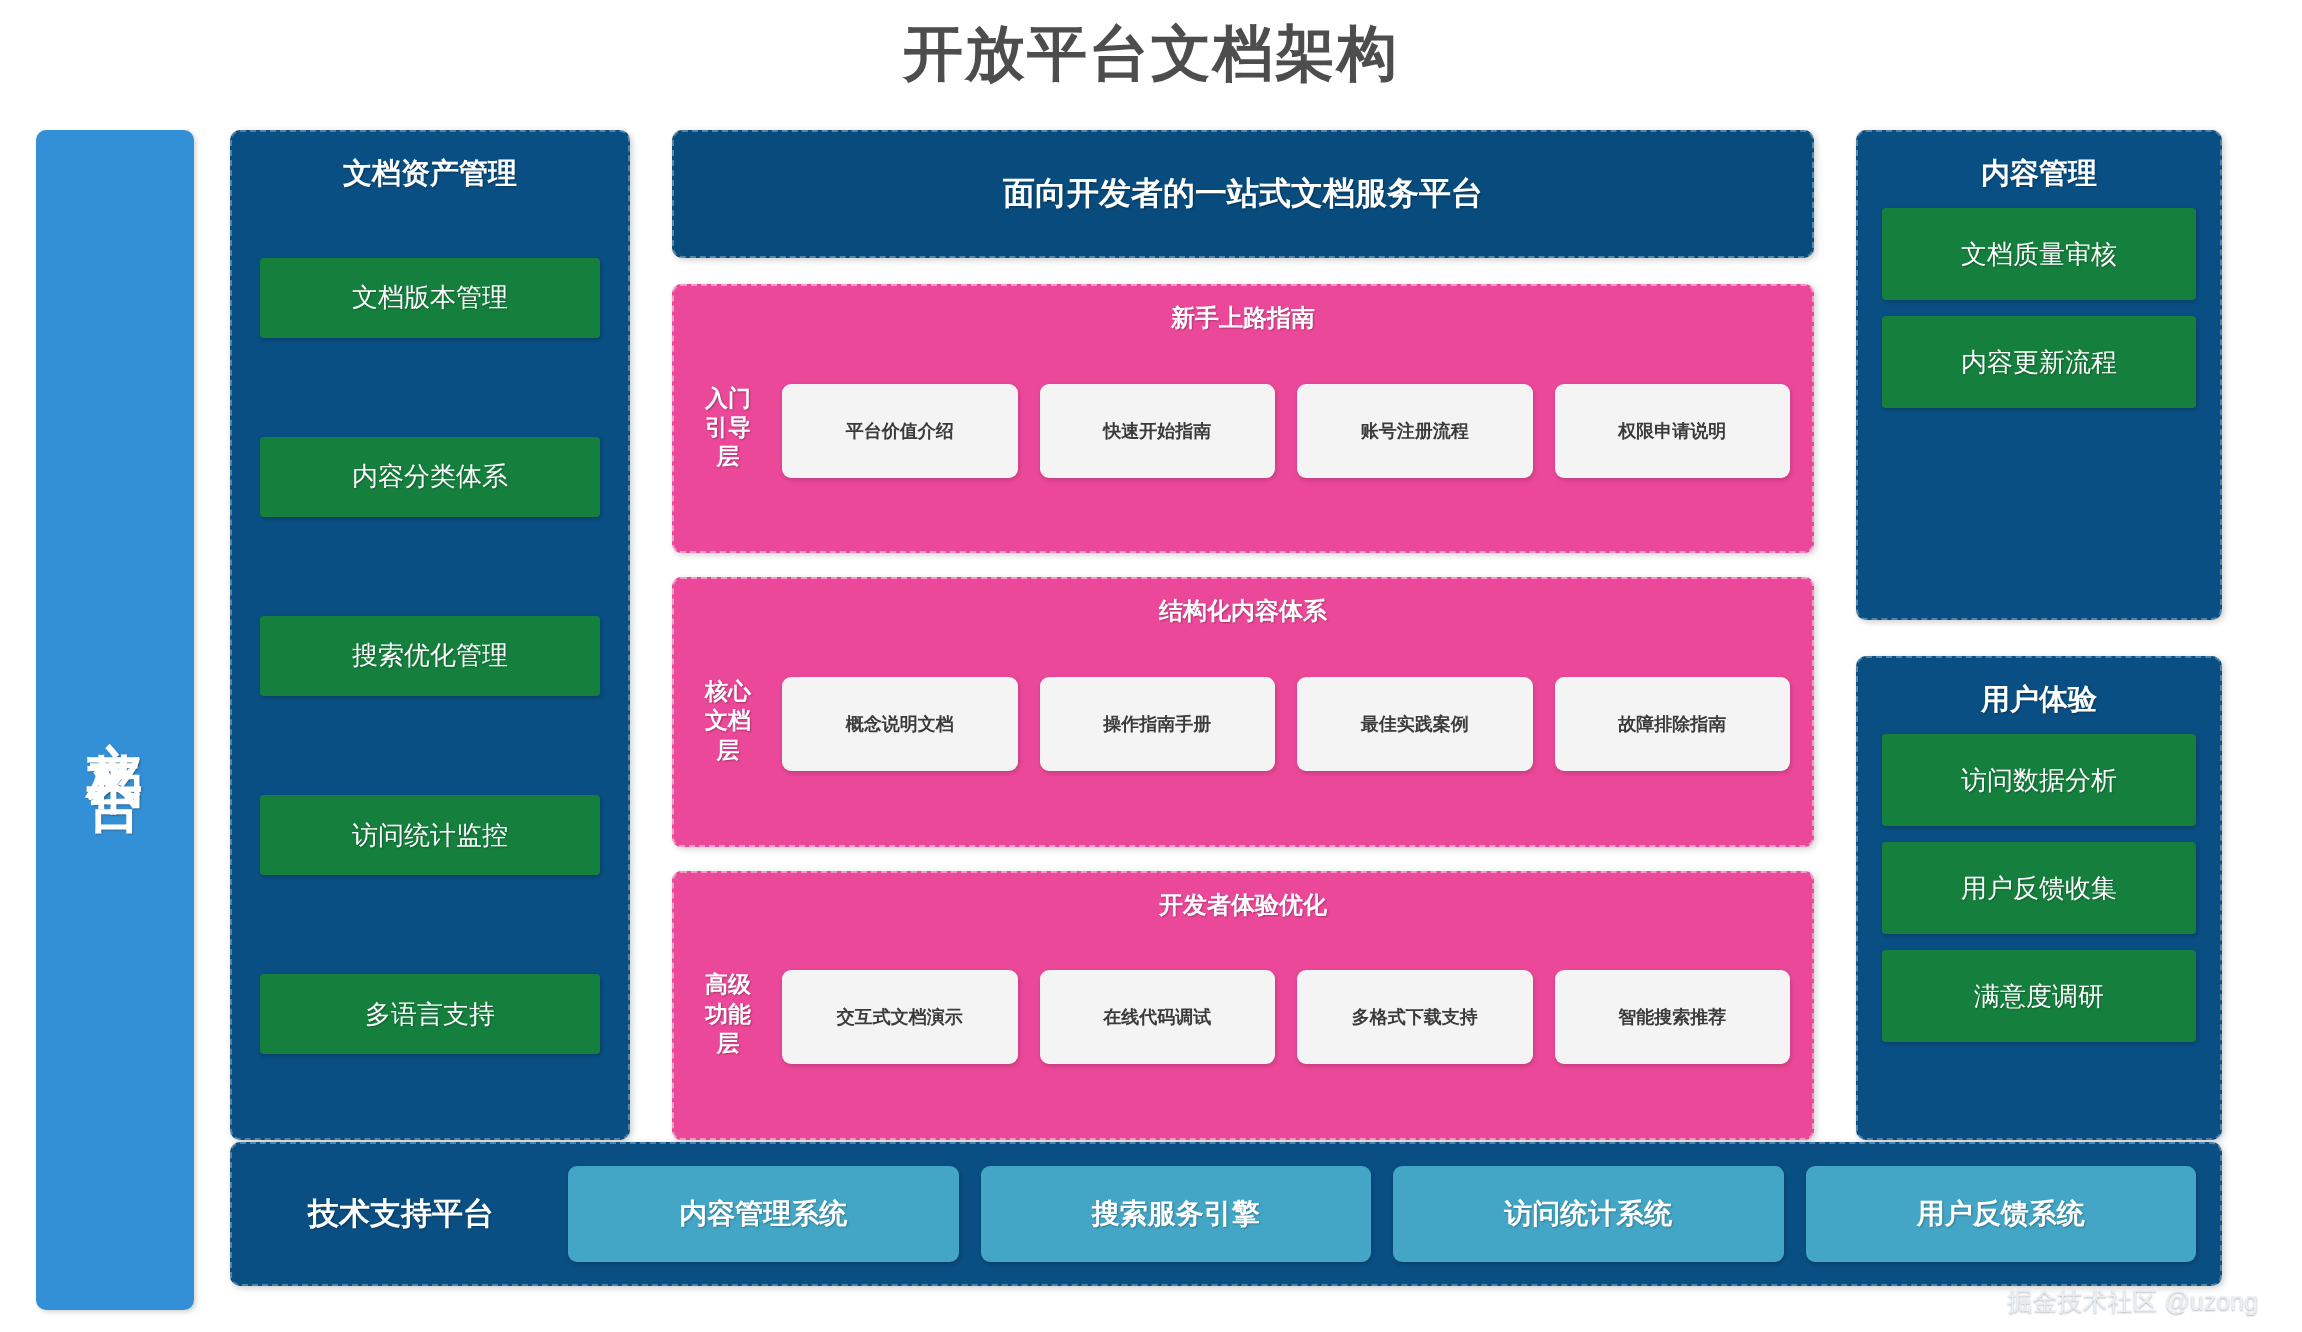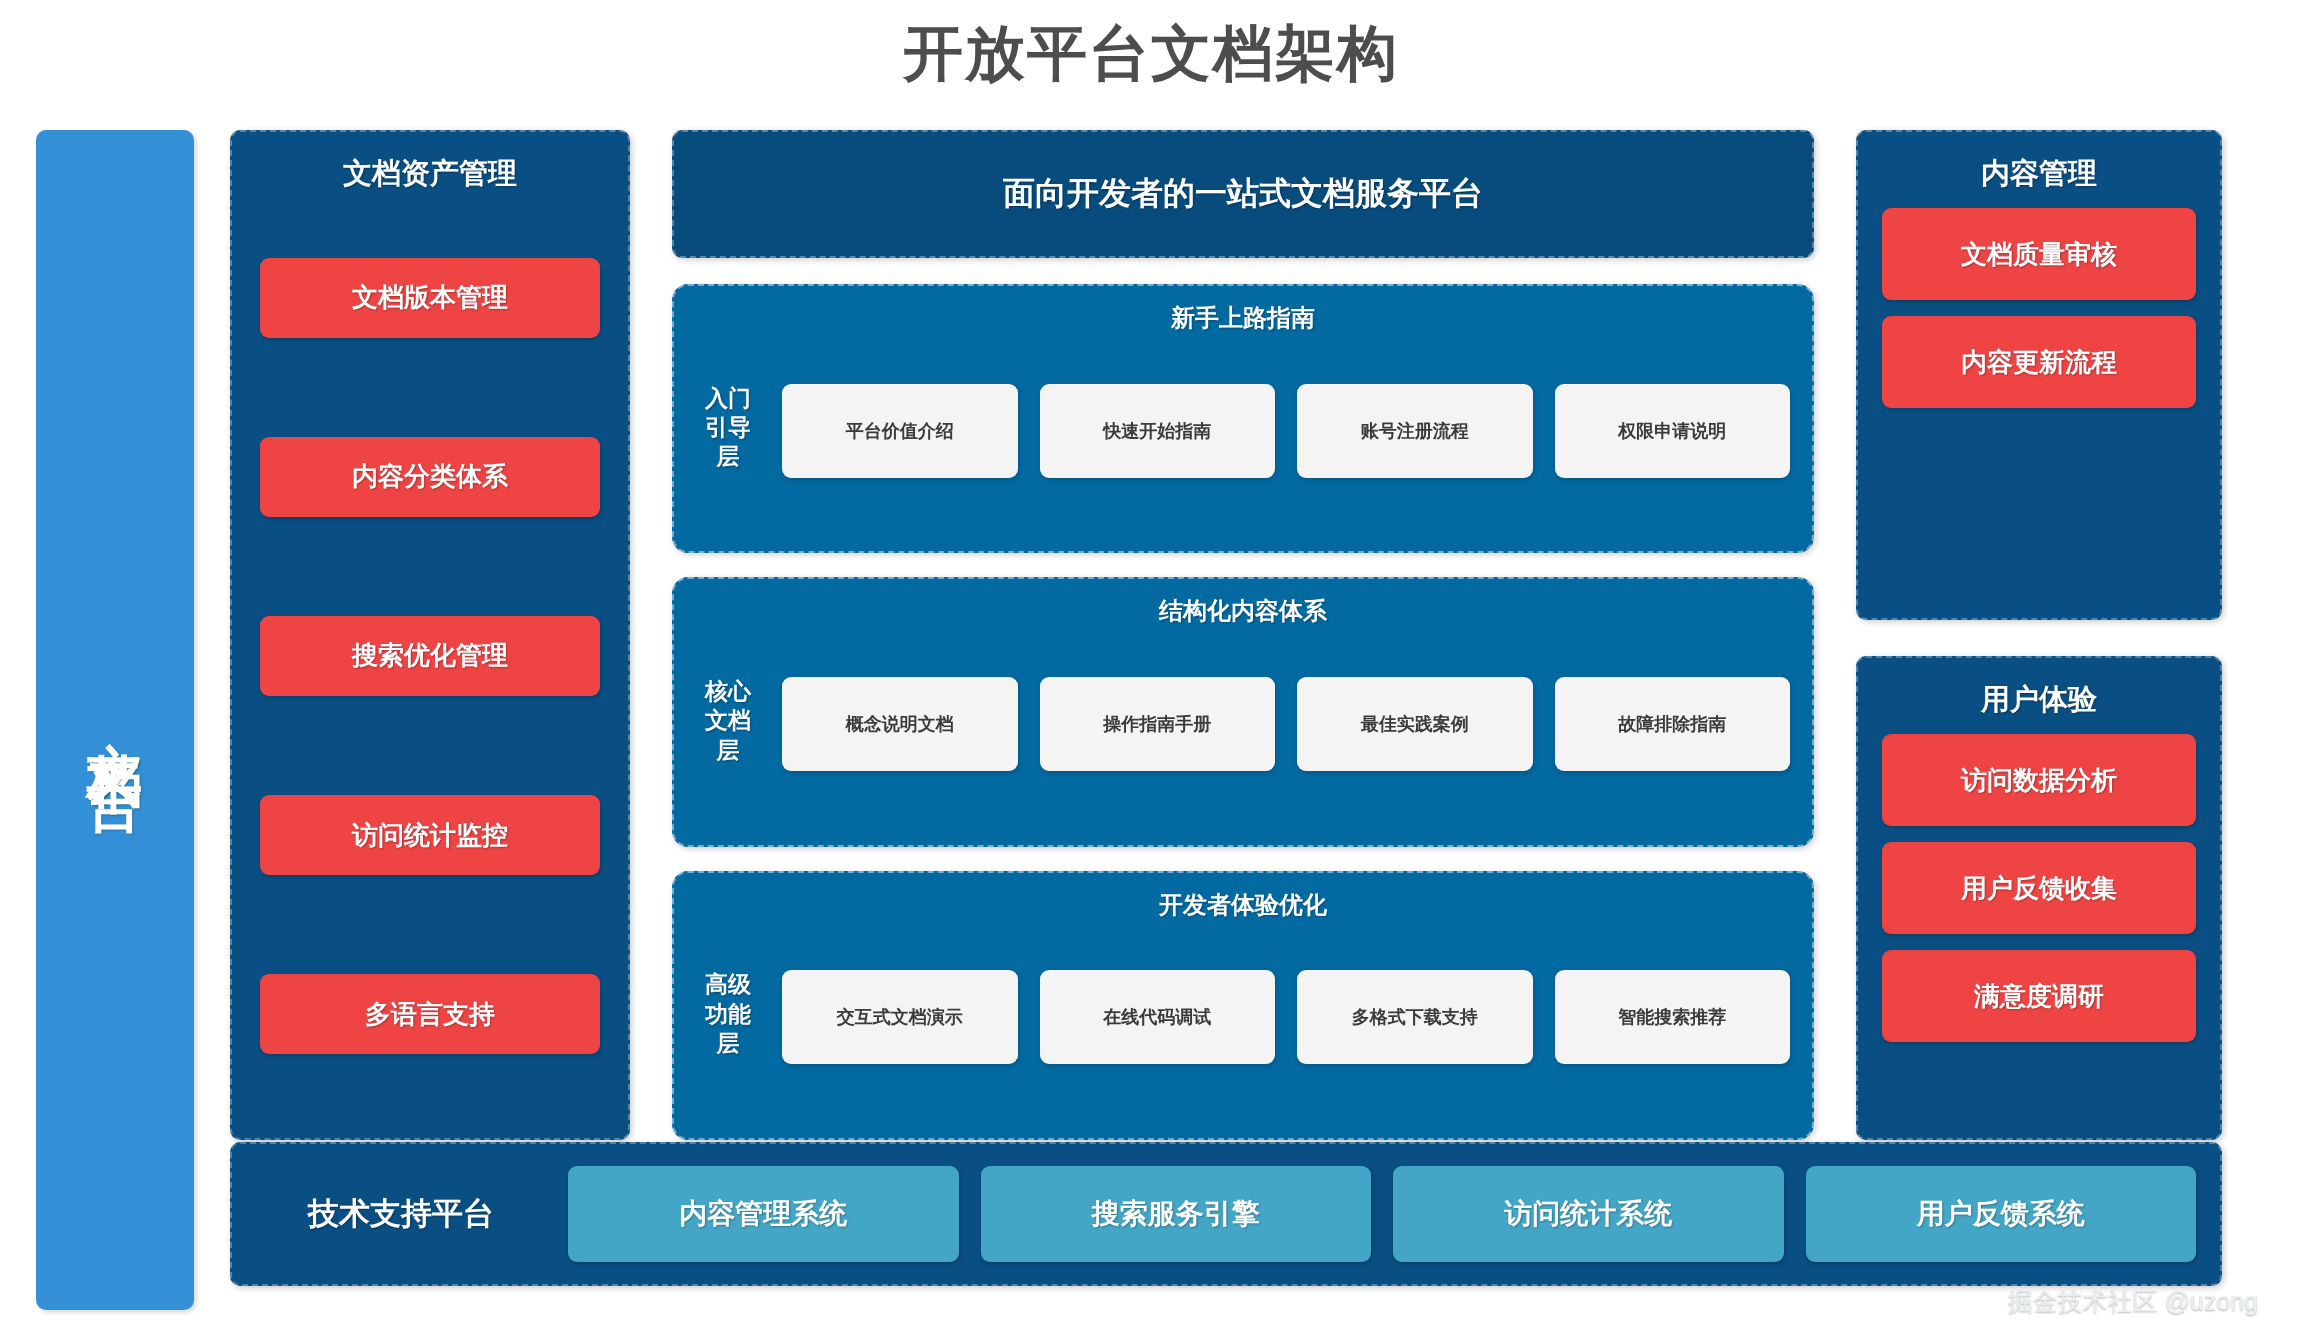--- a/index.html
+++ b/index.html
@@ -63,24 +63,24 @@
     text-shadow: 1px 1px 2px rgba(0,0,0,0.3);
     flex: 0 0 auto;
   }
   .panel-items {
     flex: 1 1 auto;
     display: flex; flex-direction: column;
     justify-content: space-around;
     padding: 0 26px 26px 26px;
   }
   .pill {
-    background: #ef4444;
-    border-radius: 9px;
+    background: #15803d;
+    border-radius: 4px;
     color: #ffffff;
-    font-size: 26px; font-weight: bold;
+    font-size: 26px; font-weight: normal;
     display: flex; align-items: center; justify-content: center;
     text-align: center;
     box-shadow: 1px 2px 4px rgba(0,0,0,0.22);
     text-shadow: 1px 1px 2px rgba(0,0,0,0.28);
     min-height: 72px;
   }
 
   
   #col-assets {
     left: 194px; top: 0; width: 400px; height: 1010px;
@@ -102,22 +102,22 @@
     border: 2px dashed rgba(255,255,255,0.32);
     box-shadow: 2px 2px 6px rgba(0,0,0,0.20);
     display: flex; align-items: center; justify-content: center;
     color: #ffffff; font-size: 32px; font-weight: bold;
     text-shadow: 1px 1px 2px rgba(0,0,0,0.32);
     flex: 0 0 auto;
     margin-bottom: 26px;
   }
   .layer {
     flex: 1 1 0;
-    background: #0369a1;
-    border-radius: 16px;
+    background: #ec4899;
+    border-radius: 9px;
     border: 2px dashed rgba(255,255,255,0.45);
     box-shadow: 2px 2px 6px rgba(0,0,0,0.18);
     position: relative;
     display: flex; flex-direction: row; align-items: stretch;
     margin-bottom: 24px;
     padding: 0 22px 0 0;
   }
   .layer:last-child { margin-bottom: 0; }
   .layer-caption {
     position: absolute;

